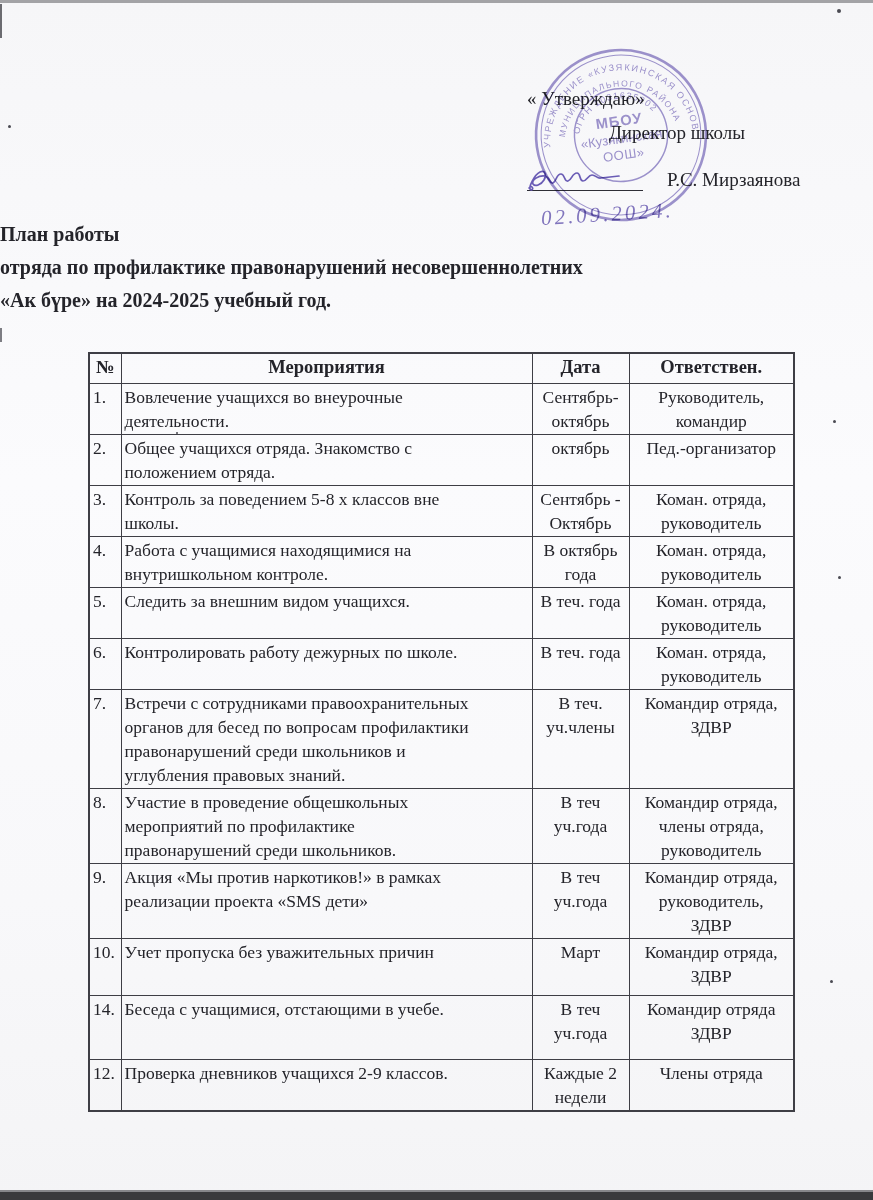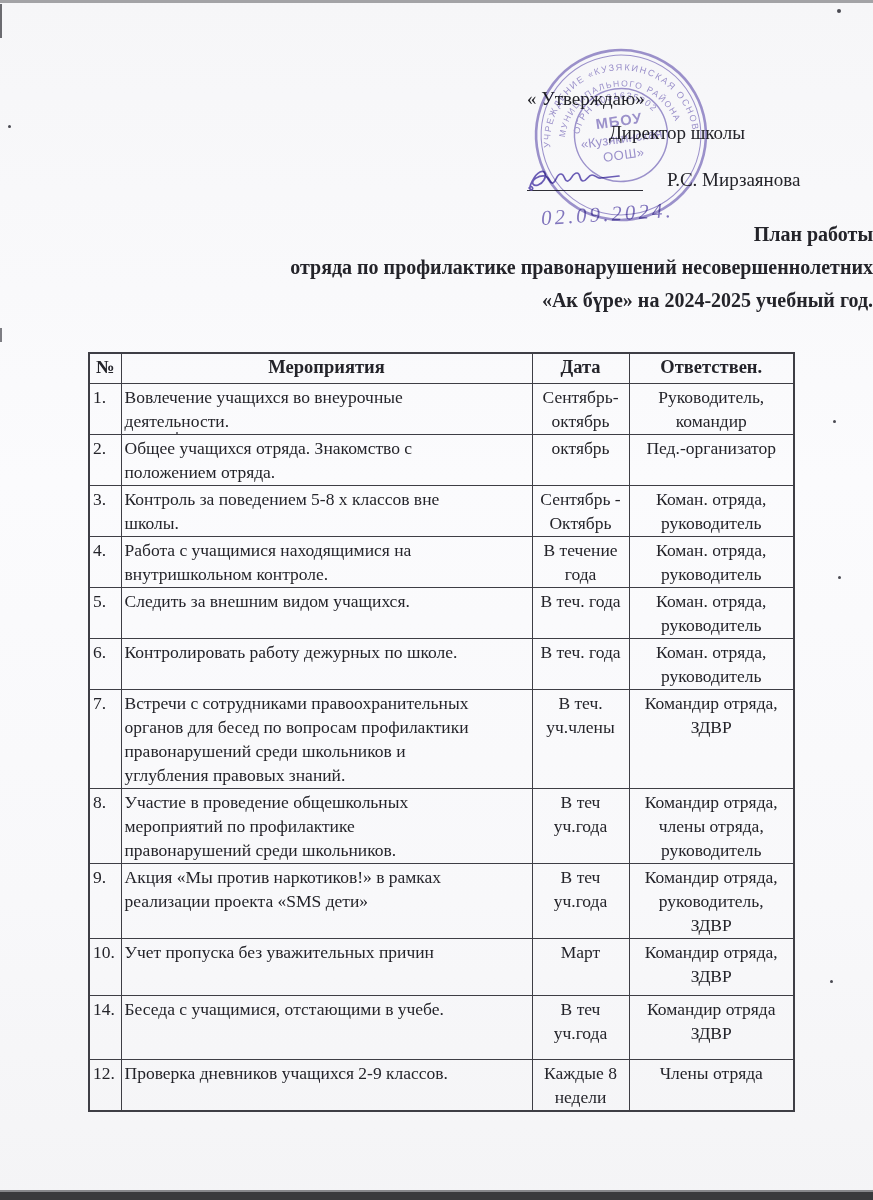--- a/index.html
+++ b/index.html
@@ -44,21 +44,21 @@
   .stamp .ln{fill:none;stroke:#8b7ec5;}
   .stamp text{fill:#8b7ec5;font-family:"Liberation Sans","DejaVu Sans",sans-serif;}
   .stamp .arc1{font-size:9px;letter-spacing:1.6px;}
   .stamp .arc2{font-size:8.5px;letter-spacing:1.4px;}
   .stamp .arc3{font-size:9px;letter-spacing:1.2px;}
   .stamp .c1{font-size:14.5px;font-weight:bold;letter-spacing:1px;}
   .stamp .c2{font-size:13px;}
   .stamp .c3{font-size:13px;letter-spacing:.5px;}
 
   
-  .title{position:absolute;left:0;top:224px;width:873px;text-align:right;font-weight:bold;font-size:20px;}
+  .title{position:absolute;left:0;top:224px;width:873px;text-align:left;font-weight:bold;font-size:20px;}
   .title div{margin-bottom:12px;line-height:21px;}
 
   
   table.plan{
     position:absolute;left:88px;top:352px;width:705px;
     border-collapse:collapse;table-layout:fixed;
     font-size:17.5px;line-height:24px;
   }
   table.plan th,table.plan td{
     border:1.6px solid #3e3e45;
@@ -182,21 +182,21 @@
 школы.</td>
       <td class="c-date">Сентябрь -
 Октябрь</td>
       <td class="c-resp">Коман. отряда,
 руководитель</td>
     </tr>
         <tr>
       <td class="c-num">4.</td>
       <td class="c-act">Работа с учащимися находящимися на
 внутришкольном контроле.</td>
-      <td class="c-date">В течение
+      <td class="c-date">В октябрь
 года</td>
       <td class="c-resp">Коман. отряда,
 руководитель</td>
     </tr>
         <tr>
       <td class="c-num">5.</td>
       <td class="c-act">Следить за внешним видом учащихся.</td>
       <td class="c-date">В теч. года</td>
       <td class="c-resp">Коман. отряда,
 руководитель</td>
@@ -251,20 +251,20 @@
       <td class="c-num">14.</td>
       <td class="c-act">Беседа с учащимися, отстающими в учебе.</td>
       <td class="c-date">В теч
 уч.года</td>
       <td class="c-resp">Командир отряда
 ЗДВР</td>
     </tr>
         <tr>
       <td class="c-num">12.</td>
       <td class="c-act">Проверка дневников учащихся 2-9 классов.</td>
-      <td class="c-date">Каждые 8
+      <td class="c-date">Каждые 2
 недели</td>
       <td class="c-resp">Члены отряда</td>
     </tr>
       </tbody>
   </table>
 
 </div>
 
 </body></html>

